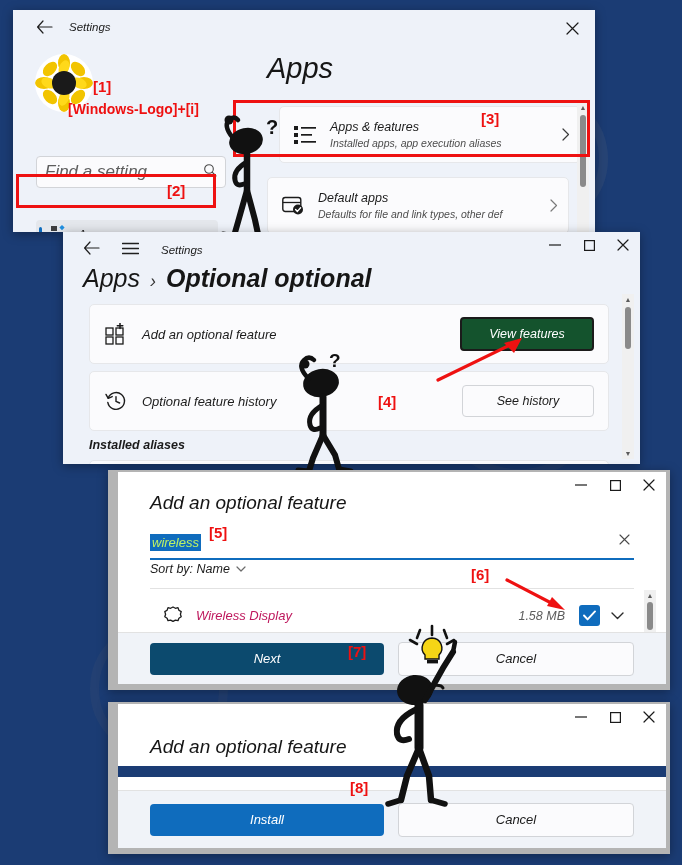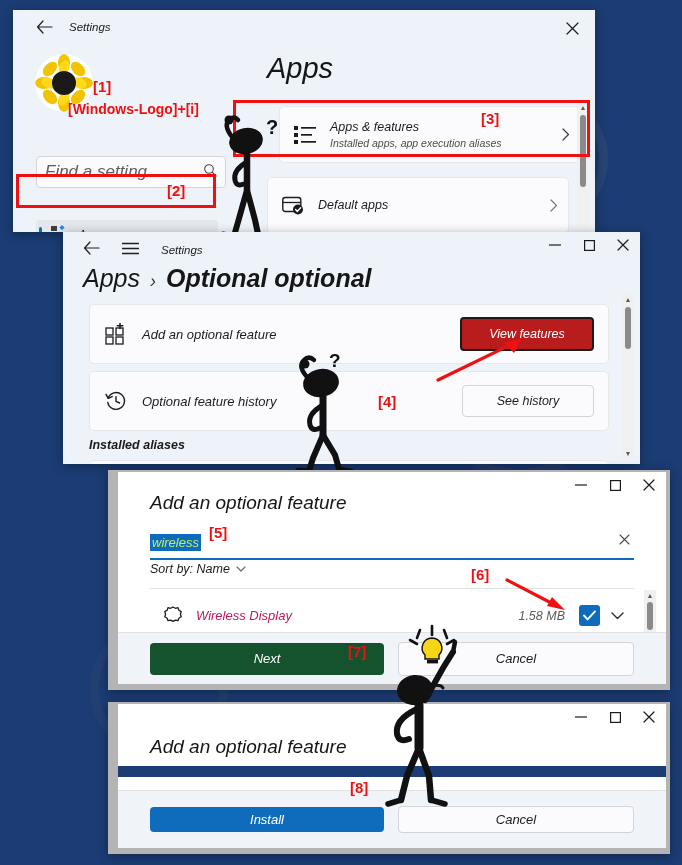--- a/index.html
+++ b/index.html
@@ -71,21 +71,21 @@
   #win2 .bread{position:absolute;left:20px;top:32px;font-size:25px;color:#161616;display:flex;align-items:baseline;gap:10px;}
   #win2 .bread .sep{font-size:18px;color:#333;}
   #win2 .bread .b2{font-weight:600;}
   #win2 .row{position:absolute;left:26px;width:520px;height:60px;background:#fbfbfd;border:1px solid #e6e7ea;
      border-radius:5px;display:flex;align-items:center;box-sizing:border-box;}
   #win2 .row.r1{top:72px;}
   #win2 .row.r2{top:139px;}
   #win2 .row .ico{width:52px;display:flex;align-items:center;justify-content:center;color:#1b1b1b;}
   #win2 .row .lbl{flex:1;font-size:13px;color:#1b1b1b;}
   #win2 .btn{height:30px;border-radius:4px;display:flex;align-items:center;justify-content:center;font-size:12.5px;margin-right:14px;}
-  #win2 .btn.primary{width:130px;background:#b91c1c;color:#fff;border:2px solid #1b1b1b;}
+  #win2 .btn.primary{width:130px;background:#14532d;color:#fff;border:2px solid #1b1b1b;}
   #win2 .btn.normal{width:130px;background:#fbfbfd;color:#1b1b1b;border:1px solid #d2d4d8;}
   #win2 .secthead{position:absolute;left:26px;top:206px;font-size:12.5px;color:#1b1b1b;font-weight:600;}
   #win2 .srow{position:absolute;left:26px;top:228px;width:520px;height:30px;background:#fbfbfd;border:1px solid #e6e7ea;
      border-radius:5px;display:flex;align-items:center;box-sizing:border-box;padding:0 10px;}
   #win2 .sbar{position:absolute;right:6px;top:62px;width:12px;height:165px;}
 
   
   #win3{left:108px;top:470px;width:562px;height:220px;background:#b4b4b4;padding:2px;box-sizing:border-box;}
   #win3 .inner{position:absolute;left:10px;top:2px;right:4px;bottom:6px;background:#ffffff;}
   #win3 .dlgtitle{position:absolute;left:32px;top:20px;font-size:19px;color:#161616;}
@@ -96,32 +96,32 @@
   #win3 .listdiv{position:absolute;left:32px;right:32px;top:116px;height:1px;background:#e2e2e2;}
   #win3 .item{position:absolute;left:32px;right:32px;top:117px;height:53px;display:flex;align-items:center;border-bottom:1px solid #e2e2e2;}
   #win3 .item .ico{width:46px;display:flex;align-items:center;justify-content:center;color:#1b1b1b;}
   #win3 .item .nm{flex:1;font-size:13px;color:#be185d;}
   #win3 .item .sz{font-size:12.5px;color:#5d5d5d;margin-right:14px;}
   #win3 .chk{width:21px;height:21px;background:#0f6cbd;border-radius:3px;display:flex;align-items:center;justify-content:center;color:#fff;}
   #win3 .item .chev{width:34px;display:flex;align-items:center;justify-content:center;color:#2b2b2b;}
   #win3 .footer{position:absolute;left:0;right:0;bottom:0;height:52px;background:#f0f3f8;border-top:1px solid #e2e2e2;
      display:flex;align-items:center;gap:14px;padding:0 32px;box-sizing:border-box;}
   #win3 .footer .fbtn{flex:1;height:32px;border-radius:4px;display:flex;align-items:center;justify-content:center;font-size:13px;}
-  #win3 .footer .fbtn.primary{background:#14532d;color:#fff;}
+  #win3 .footer .fbtn.primary{background:#0c4a6e;color:#fff;}
   #win3 .footer .fbtn.normal{background:#fbfbfd;color:#1b1b1b;border:1px solid #d2d4d8;}
   #win3 .sbar{position:absolute;right:10px;top:118px;width:12px;height:52px;}
 
   
   #win4{left:108px;top:702px;width:562px;height:152px;background:#b4b4b4;padding:2px;box-sizing:border-box;}
   #win4 .inner{position:absolute;left:10px;top:2px;right:4px;bottom:6px;background:#ffffff;}
   #win4 .dlgtitle{position:absolute;left:32px;top:32px;font-size:19px;color:#161616;}
   #win4 .bluebar{position:absolute;left:0;right:0;top:62px;height:11px;background:#1b3c74;}
   #win4 .footer{position:absolute;left:0;right:0;bottom:0;height:58px;background:#f0f3f8;border-top:1px solid #e2e2e2;
      display:flex;align-items:center;gap:14px;padding:0 32px;box-sizing:border-box;}
-  #win4 .footer .fbtn{flex:1;height:25px;border-radius:4px;display:flex;align-items:center;justify-content:center;font-size:13px;}
+  #win4 .footer .fbtn{flex:1;height:32px;border-radius:4px;display:flex;align-items:center;justify-content:center;font-size:13px;}
   #win4 .footer .fbtn.primary{background:#0f6cbd;color:#fff;}
   #win4 .footer .fbtn.normal{background:#fbfbfd;color:#1b1b1b;border:1px solid #d2d4d8;}
 
   .figure{position:absolute;pointer-events:none;}
   .arrow{position:absolute;pointer-events:none;}
 </style>
 </head>
 <body>
 
 <div class="stage">
@@ -222,20 +222,21 @@
         <div class="ico">
           <svg width="23" height="21" viewBox="0 0 23 21">
             <rect x="0.8" y="2.5" width="18" height="14" rx="2.4" stroke="#1b1b1b" stroke-width="1.4" fill="none"></rect>
             <path d="M0.8 7.5 H18.8" stroke="#1b1b1b" stroke-width="1.3"></path>
             <circle cx="16" cy="14.5" r="5" fill="#1b1b1b"></circle>
             <path d="M13.6 14.5 L15.4 16.4 L18.6 12.8" stroke="#fff" stroke-width="1.4" fill="none" stroke-linecap="round" stroke-linejoin="round"></path>
           </svg>
         </div>
         <div class="txt">
           <div class="t1">Default apps</div>
+          <div class="t2">Defaults for file and link types, other def</div>
         </div>
         <div class="chev">
           <svg width="8" height="13" viewBox="0 0 8 13">
               <path d="M1 1 L6.5 6.5 L1 12" stroke="#7a7a7a" stroke-width="1.2" fill="none" stroke-linecap="round" stroke-linejoin="round"></path>
             </svg>
         </div>
       </div>
 
       <div class="sbar">
         <div class="sb-track"></div>

